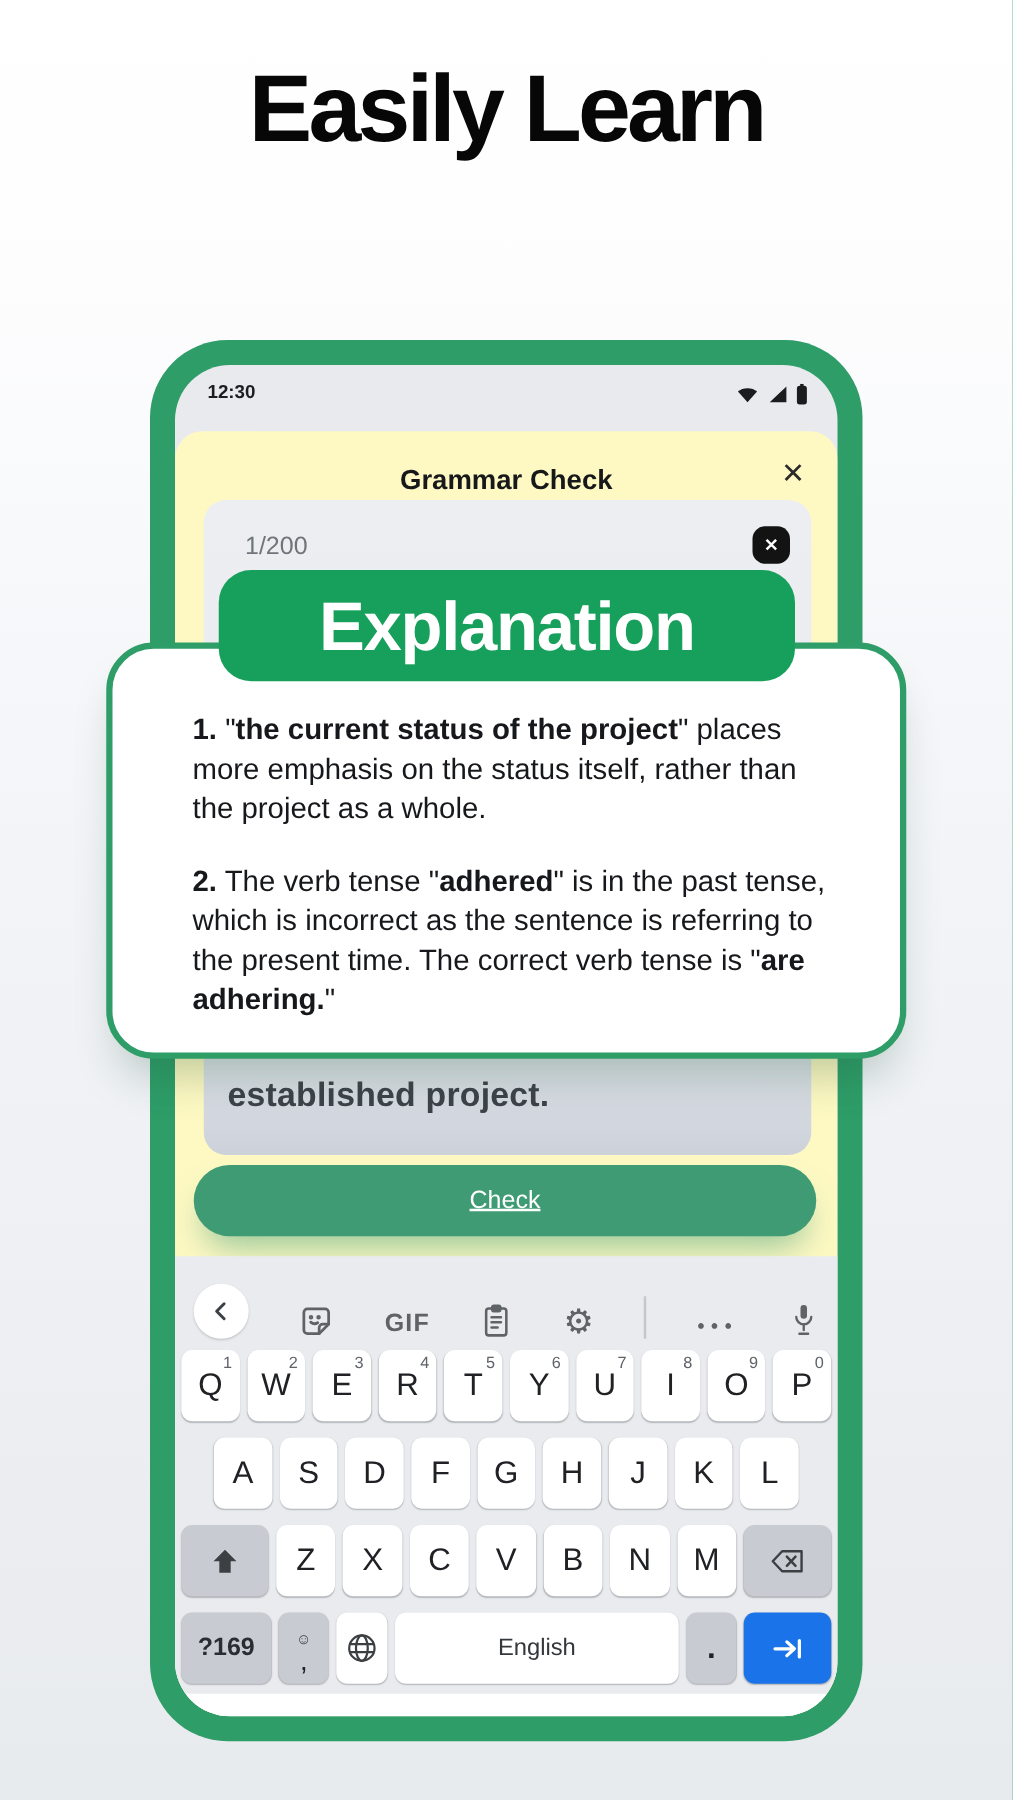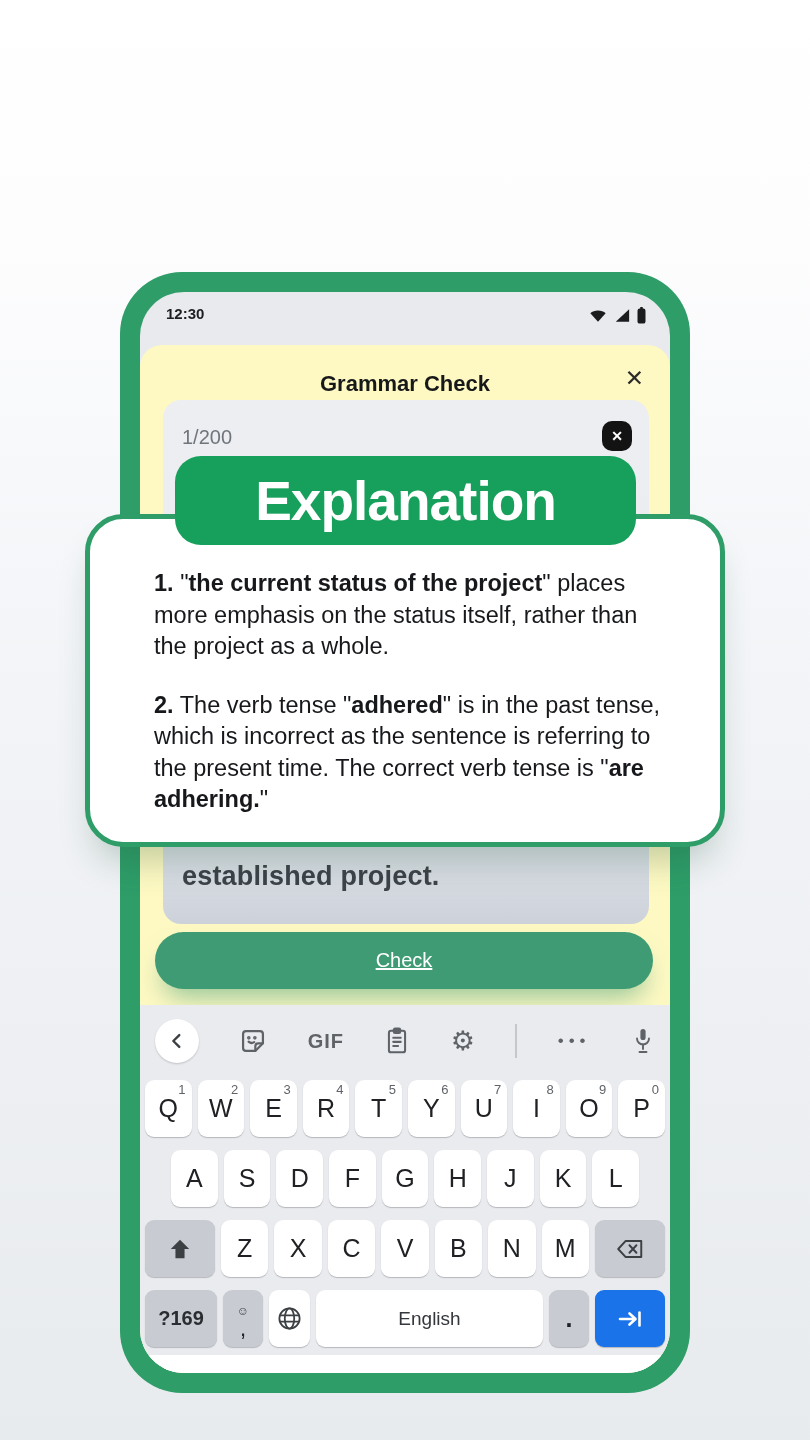--- a/index.html
+++ b/index.html
@@ -25,37 +25,37 @@
   .sb-time{position:absolute;left:26px;top:13px;font-size:15px;font-weight:700;color:#1c1d1f;}
   .sb-icons{position:absolute;right:24px;top:15px;display:flex;gap:7px;align-items:center;}
 
   .sheet{position:absolute;top:53px;left:0;right:0;bottom:0;background:#fef9c3;border-radius:22px 22px 0 0;}
   .modal-title{position:absolute;top:26px;left:0;right:0;text-align:center;
                font-size:22px;font-weight:700;color:#17181a;}
   .modal-close{position:absolute;top:22px;right:26px;font-size:23px;color:#2b2b2b;line-height:1;cursor:default;}
 
   .editor-card{position:absolute;top:55px;left:23px;width:486px;height:524px;border-radius:18px;
                background:linear-gradient(180deg,#ECEEF1 0%,#EAECEF 55%,#DFE3E9 84%,#CDD2DA 100%);}
-  .counter{position:absolute;left:19px;top:26px;font-size:20px;color:#70757c;}
+  .counter{position:absolute;left:33px;top:26px;font-size:20px;color:#70757c;}
   .clear-btn{position:absolute;top:21px;right:17px;width:30px;height:30px;border-radius:10px;
              background:#131313;color:#fff;font-size:14px;font-weight:700;
              display:flex;align-items:center;justify-content:center;}
   .editor-text{position:absolute;left:19px;bottom:32px;font-size:27px;font-weight:700;
                color:#3d4248;letter-spacing:.2px;}
 
   .check-btn{position:absolute;top:587px;left:15px;width:498px;height:57px;border-radius:29px;
              background:var(--check-green);color:#fff;font-size:20px;
              display:flex;align-items:center;justify-content:center;
              box-shadow:0 16px 26px -8px rgba(63,155,116,.55);text-decoration:underline;}
 
   
   .keyboard{position:absolute;top:660px;left:0;right:0;bottom:0;background:var(--kb-bg);}
   .kb-white{position:absolute;left:0;right:0;bottom:0;height:18px;background:#fff;}
   .toolbar{position:absolute;top:6px;left:15px;right:15px;height:60px;
-           display:flex;align-items:center;justify-content:space-between;color:#5F6368;}
+           display:flex;align-items:flex-end;justify-content:space-between;color:#5F6368;}
   .tb-back{width:44px;height:44px;background:#fff;border-radius:50%;
            display:flex;align-items:center;justify-content:center;box-shadow:0 1px 2px rgba(0,0,0,.18);}
   .tb-gif{font-size:20px;font-weight:800;letter-spacing:1px;color:#5F6368;}
   .tb-div{width:2px;height:34px;background:#C4C7CC;}
   .tb-dots{font-size:17px;letter-spacing:5px;color:#5F6368;}
   .tb-gear{font-size:27px;line-height:1;color:#5F6368;}
 
   .kb-row{position:absolute;left:0;width:530px;height:57px;display:flex;gap:6px;padding:0 5px;}
   .row1{top:75px;} .row2{top:145px;padding:0 31px;} .row3{top:215px;} .row4{top:285px;}
   .key{flex:1;background:#fff;border-radius:9px;position:relative;
@@ -82,20 +82,21 @@
   .exp-body p{margin-bottom:27px;}
   .exp-body span.b{font-weight:700;}
   svg{display:block;}
 </style>
 </head>
 <body>
 
 <div class="page">
 
   <div class="headline">
+    <div>Easily Learn</div>
   </div>
 
   <div class="phone">
     <div class="screen">
 
       <div class="statusbar">
         <span class="sb-time">12:30</span>
         <span class="sb-icons">
           <span>
             <svg width="18" height="15" viewBox="0 0 20 16">

